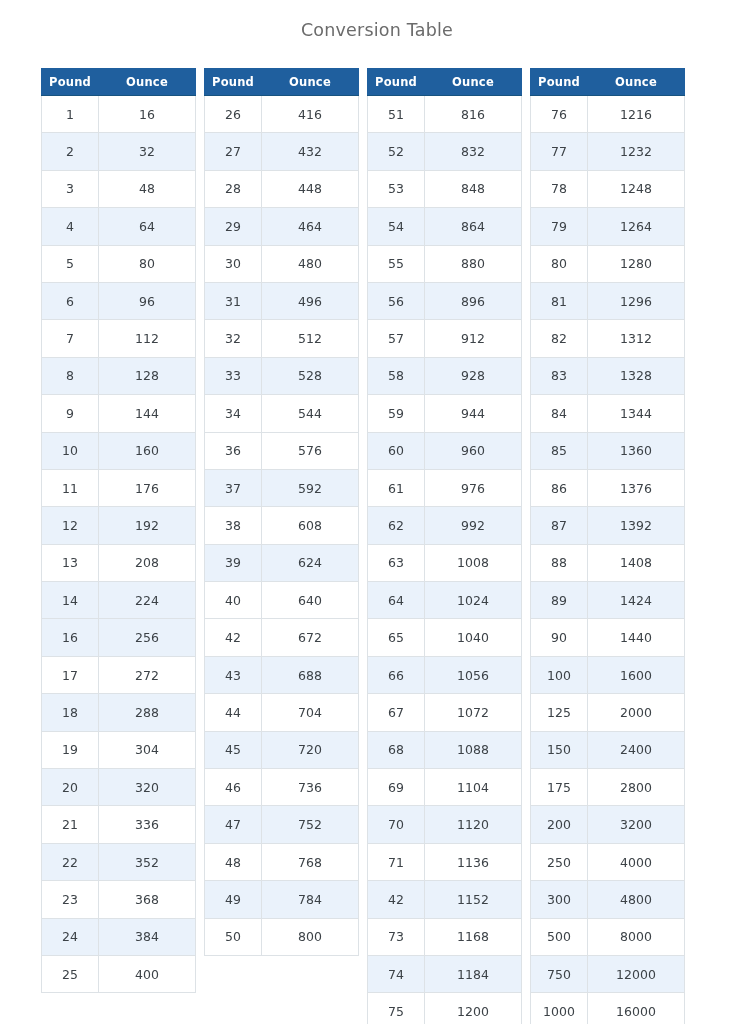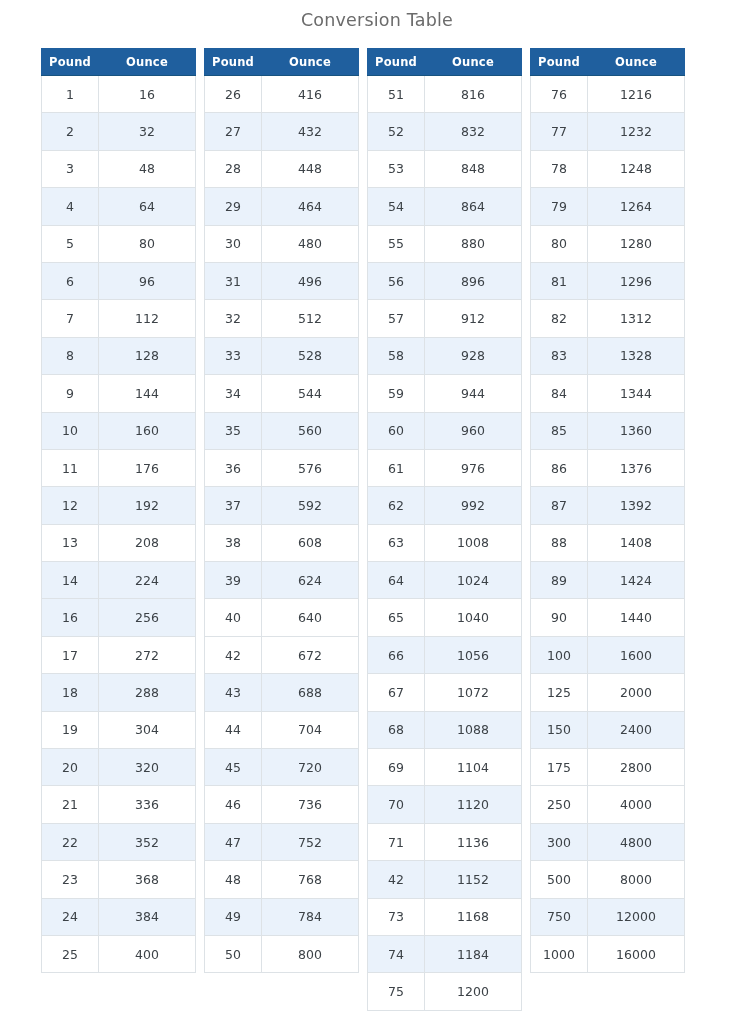--- a/index.html
+++ b/index.html
@@ -18,21 +18,21 @@
     height: 1024px;
     position: relative;
     box-sizing: border-box;
   }
   .page-title {
     text-align: center;
     color: #6b6b6b;
     font-size: 17.5px;
     font-weight: 400;
     letter-spacing: 0.2px;
-    margin: 6px;
+    margin: 16px;
     padding-top: 2px;
     line-height: 24px;
     font-family: "DejaVu Sans", "Liberation Sans", sans-serif;
   }
   .tables-row {
     display: flex;
     flex-direction: row;
     align-items: flex-start;
     justify-content: flex-start;
     padding-left: 41px;
@@ -237,24 +237,20 @@
             <td>512</td>
           </tr>
           <tr class="alt">
             <td>33</td>
             <td>528</td>
           </tr>
           <tr class="plain">
             <td>34</td>
             <td>544</td>
           </tr>
-          <tr class="alt">
-            <td>35</td>
-            <td>560</td>
-          </tr>
           <tr class="plain">
             <td>36</td>
             <td>576</td>
           </tr>
           <tr class="alt">
             <td>37</td>
             <td>592</td>
           </tr>
           <tr class="plain">
             <td>38</td>
@@ -501,20 +497,24 @@
             <td>2000</td>
           </tr>
           <tr class="alt">
             <td>150</td>
             <td>2400</td>
           </tr>
           <tr class="plain">
             <td>175</td>
             <td>2800</td>
           </tr>
+          <tr class="alt">
+            <td>200</td>
+            <td>3200</td>
+          </tr>
           <tr class="plain">
             <td>250</td>
             <td>4000</td>
           </tr>
           <tr class="alt">
             <td>300</td>
             <td>4800</td>
           </tr>
           <tr class="plain">
             <td>500</td>

